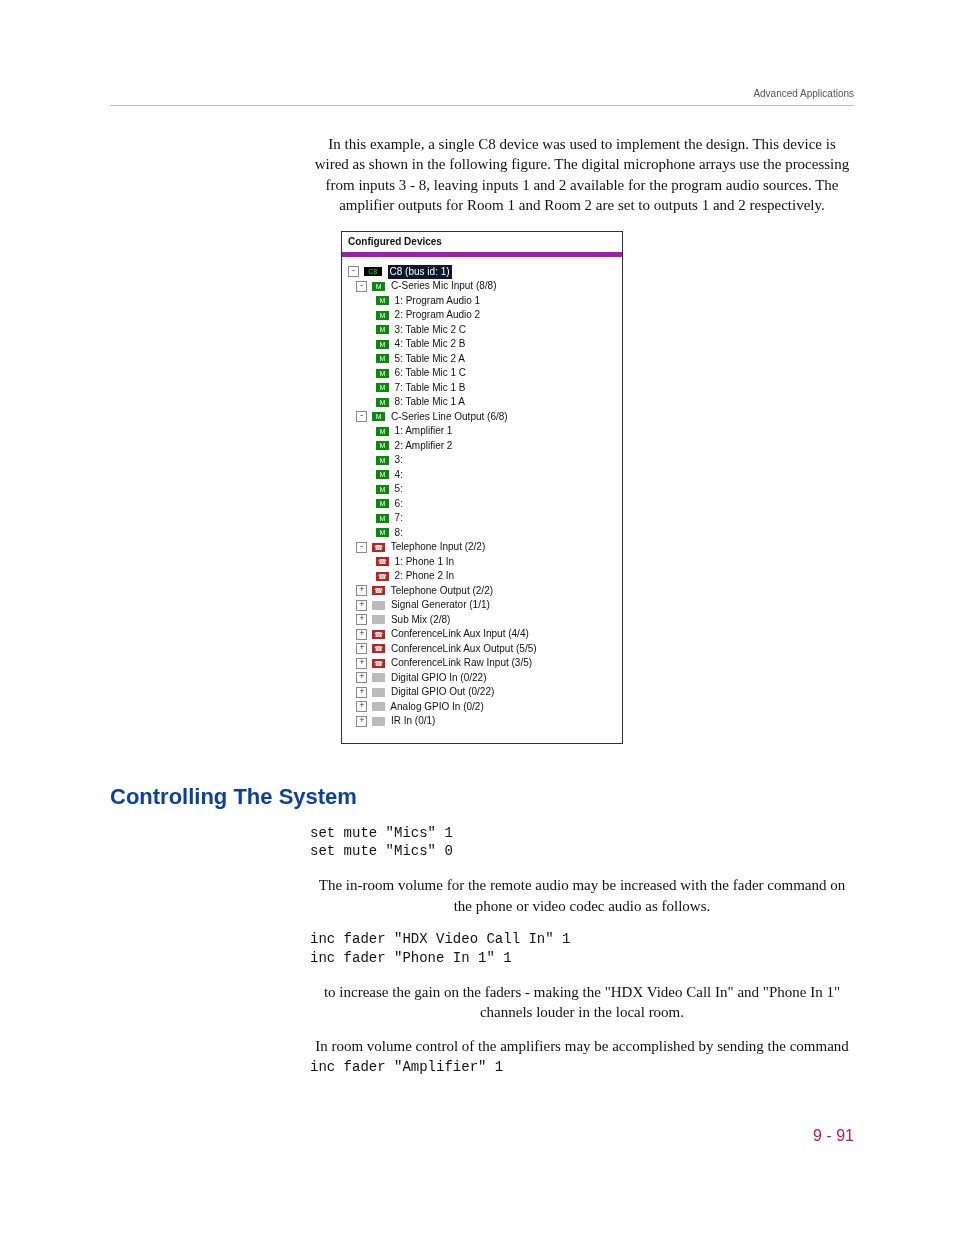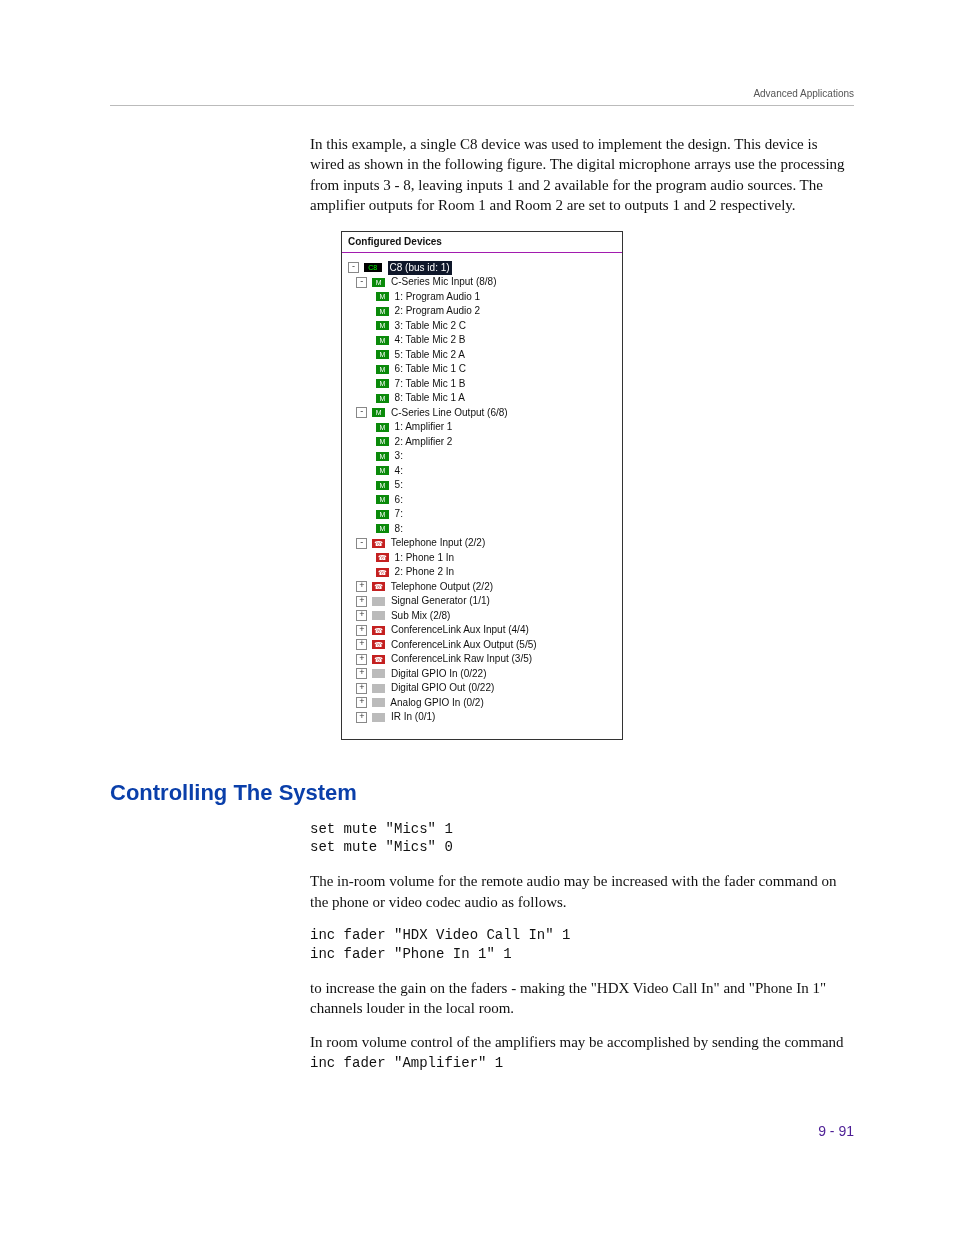--- a/index.html
+++ b/index.html
@@ -25,37 +25,37 @@
     border-top: 1px solid #bbb;
     margin: 0 0 28px 0;
   }
   .indent-block {
     margin-left: 200px;
     font-family: Georgia, "Book Antiqua", Palatino, "Times New Roman", serif;
     font-size: 15px;
     line-height: 1.35;
     color: #111;
   }
-  .indent-block p { margin: 0 0 14px 0; }
+  .indent-block p { margin: 0 0 14px 0; text-align: center; }
   .tree-wrap {
     display: flex;
     justify-content: center;
     margin: 16px 0 40px -200px;
   }
   .tree-outer {
     border: 1px solid #333;
     padding: 0;
     width: 280px;
     font-family: Tahoma, Arial, sans-serif;
     font-size: 10px;
     background: #fff;
   }
   .tree-title {
     font-weight: bold;
-    border-bottom: 1px solid #a21caf;
+    border-bottom: 5px solid #a21caf;
     padding: 3px 6px;
   }
   .tree-body {
     padding: 8px 6px 14px 6px;
     line-height: 1.45;
   }
   .tree-body .row { white-space: pre; }
   .tree-body .root {
     background: #0f172a;
     color: #fff;
@@ -96,22 +96,22 @@
   pre.codeblock {
     font-family: "Courier New", Courier, monospace;
     font-size: 14px;
     margin: 6px 0 14px 0;
     white-space: pre;
     color:#111;
   }
   .footer-pn {
     text-align: right;
     font-family: Arial, Helvetica, sans-serif;
-    font-size: 14px;
-    color: #4c1d95;
+    font-size: 16px;
+    color: #be185d;
     margin-top: 50px;
   }
 </style>
 </head>
 <body>
 
 <div class="page">
 
   <div class="header-right">Advanced Applications</div>
   <hr class="rule">

